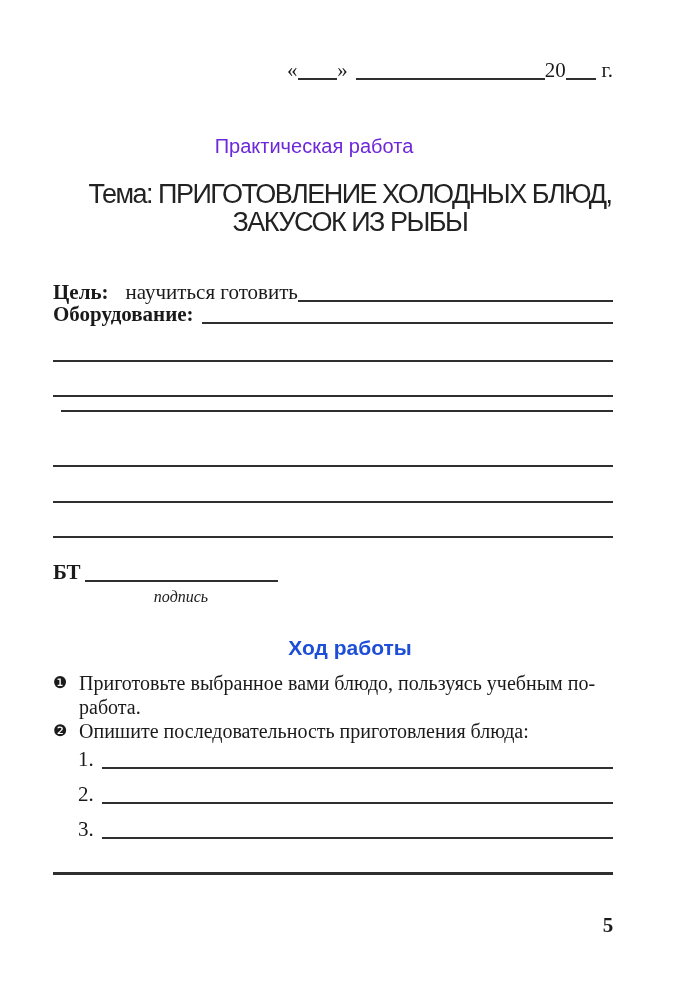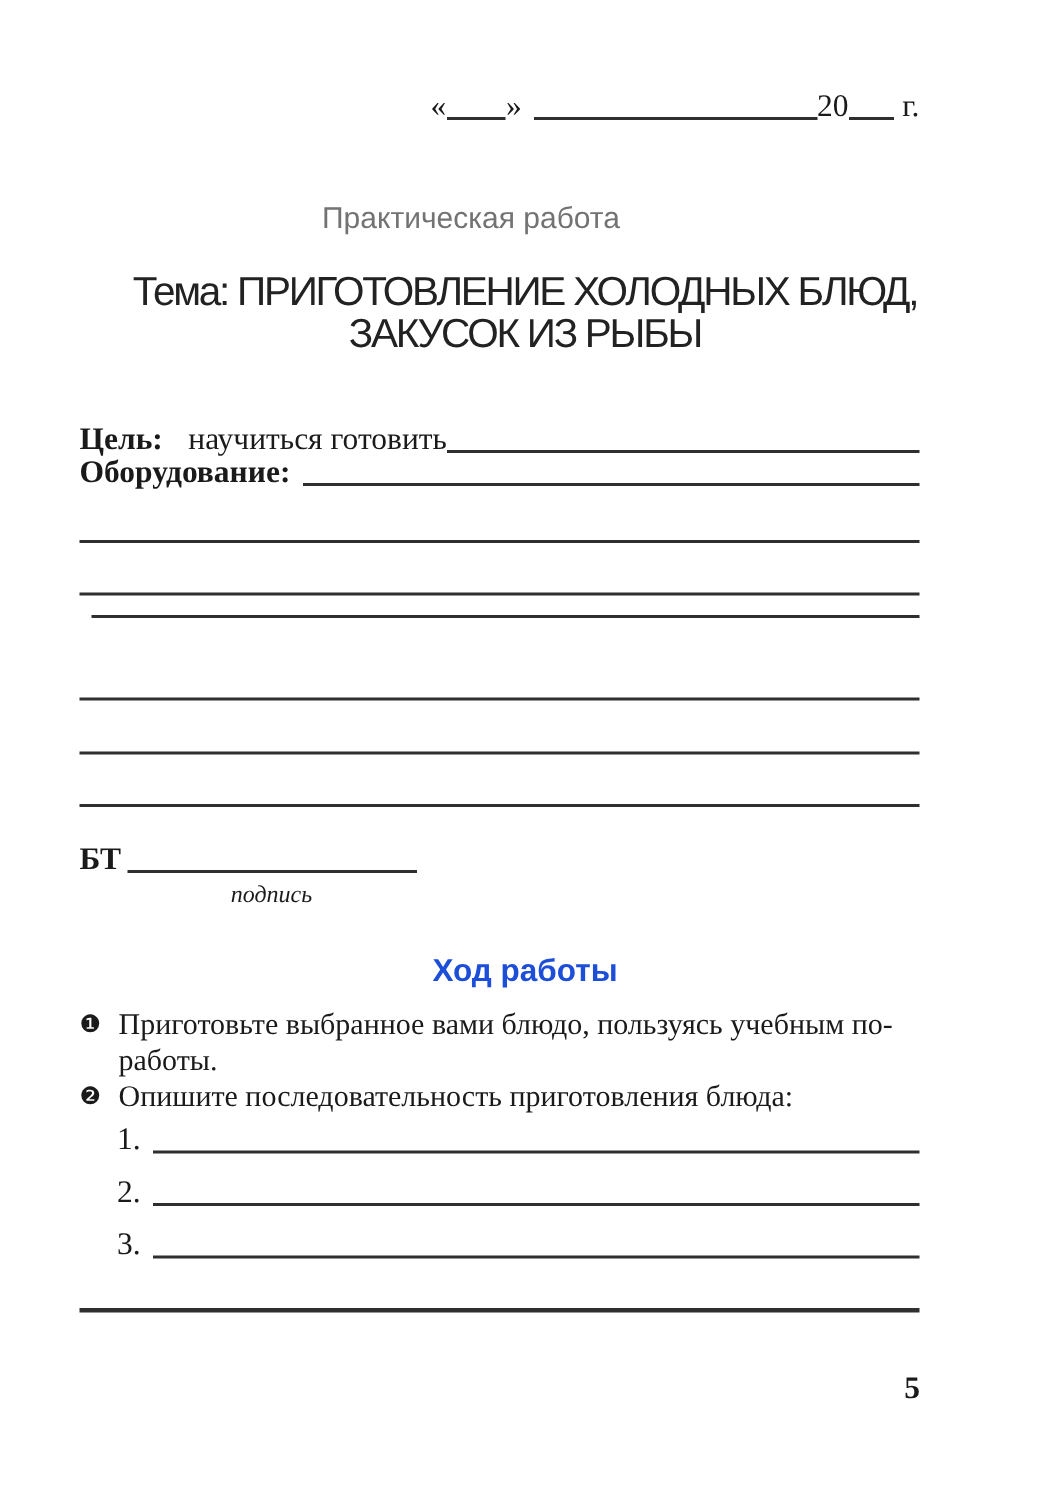--- a/index.html
+++ b/index.html
@@ -21,21 +21,21 @@
   .row .grow{flex:1;}
   .rule{border-top:2px solid #2f2f2f;height:0;}
   .rule-thick{border-top:3px solid #2f2f2f;height:0;}
   
   #date-row{top:58px;left:287px;width:326px;}
   #date-row .f1{width:40px;}
   #date-row .f2{width:190px;margin-left:8px;}
   #date-row .f3{width:30px;}
   #date-row .suffix{margin-left:6px;}
   
-  #subtitle{top:135px;left:0;width:628px;text-align:center;font-size:20px;color:#737373;}
+  #subtitle{top:135px;left:0;width:628px;text-align:center;font-size:20px;color:#6d28d9;}
   #main-title{top:180px;left:0;width:700px;text-align:center;font-size:27px;line-height:28px;letter-spacing:-1.5px;color:#222;}
   
   #goal-row{top:280px;left:53px;width:560px;}
   #goal-row .pre{margin-left:17px;white-space:nowrap;}
   #equipment-row{top:302px;left:53px;width:560px;align-items:flex-end;}
   #products-row{top:410px;left:53px;width:560px;}
   #line-1{top:360px;left:53px;width:560px;}
   #line-2{top:395px;left:53px;width:560px;}
   #line-3{top:465px;left:53px;width:560px;}
   #line-4{top:501px;left:53px;width:560px;}
@@ -108,21 +108,21 @@
   </div>
   <div id="bt-caption" class="abs serif">подпись</div>
 
   <div id="section-heading" class="abs sans">Ход работы</div>
 
   <div id="steps" class="abs serif">
     <div class="step">
       <span class="marker">❶</span>
       <span class="txt">
         <div>Приготовьте выбранное вами блюдо, пользуясь учебным по-</div>
-        <div>работы.</div>
+        <div>работа.</div>
       </span>
     </div>
     <div class="step">
       <span class="marker">❷</span>
       <span class="txt">Опишите последовательность приготовления блюда:</span>
     </div>
   </div>
 
   <div id="num-row-1" class="abs num-row serif">
     <span>1.</span>

